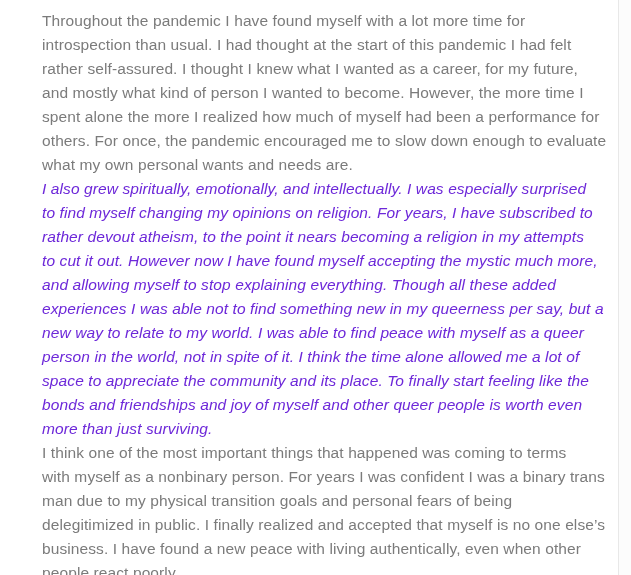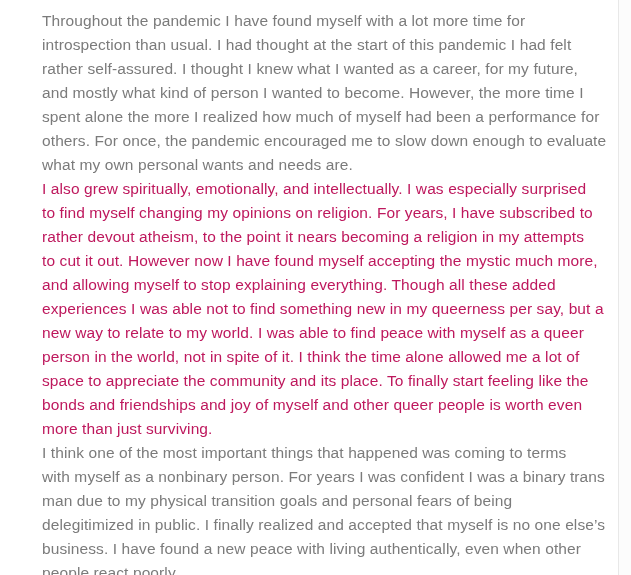--- a/index.html
+++ b/index.html
@@ -56,21 +56,21 @@
 <div class="page">
   <div class="content-column">
     <div class="article-text">
         <p style="color: rgb(123, 123, 123);">Throughout the pandemic I have found myself with a lot more time for
 introspection than usual. I had thought at the start of this pandemic I had felt
 rather self-assured. I thought I knew what I wanted as a career, for my future,
 and mostly what kind of person I wanted to become. However, the more time I
 spent alone the more I realized how much of myself had been a performance for
 others. For once, the pandemic encouraged me to slow down enough to evaluate
 what my own personal wants and needs are.</p>
-        <p style="color: #be185d;">I also grew spiritually, emotionally, and intellectually. I was especially surprised
+        <p style="color: #6d28d9; font-style: italic;">I also grew spiritually, emotionally, and intellectually. I was especially surprised
 to find myself changing my opinions on religion. For years, I have subscribed to
 rather devout atheism, to the point it nears becoming a religion in my attempts
 to cut it out. However now I have found myself accepting the mystic much more,
 and allowing myself to stop explaining everything. Though all these added
 experiences I was able not to find something new in my queerness per say, but a
 new way to relate to my world. I was able to find peace with myself as a queer
 person in the world, not in spite of it. I think the time alone allowed me a lot of
 space to appreciate the community and its place. To finally start feeling like the
 bonds and friendships and joy of myself and other queer people is worth even
 more than just surviving.</p>

